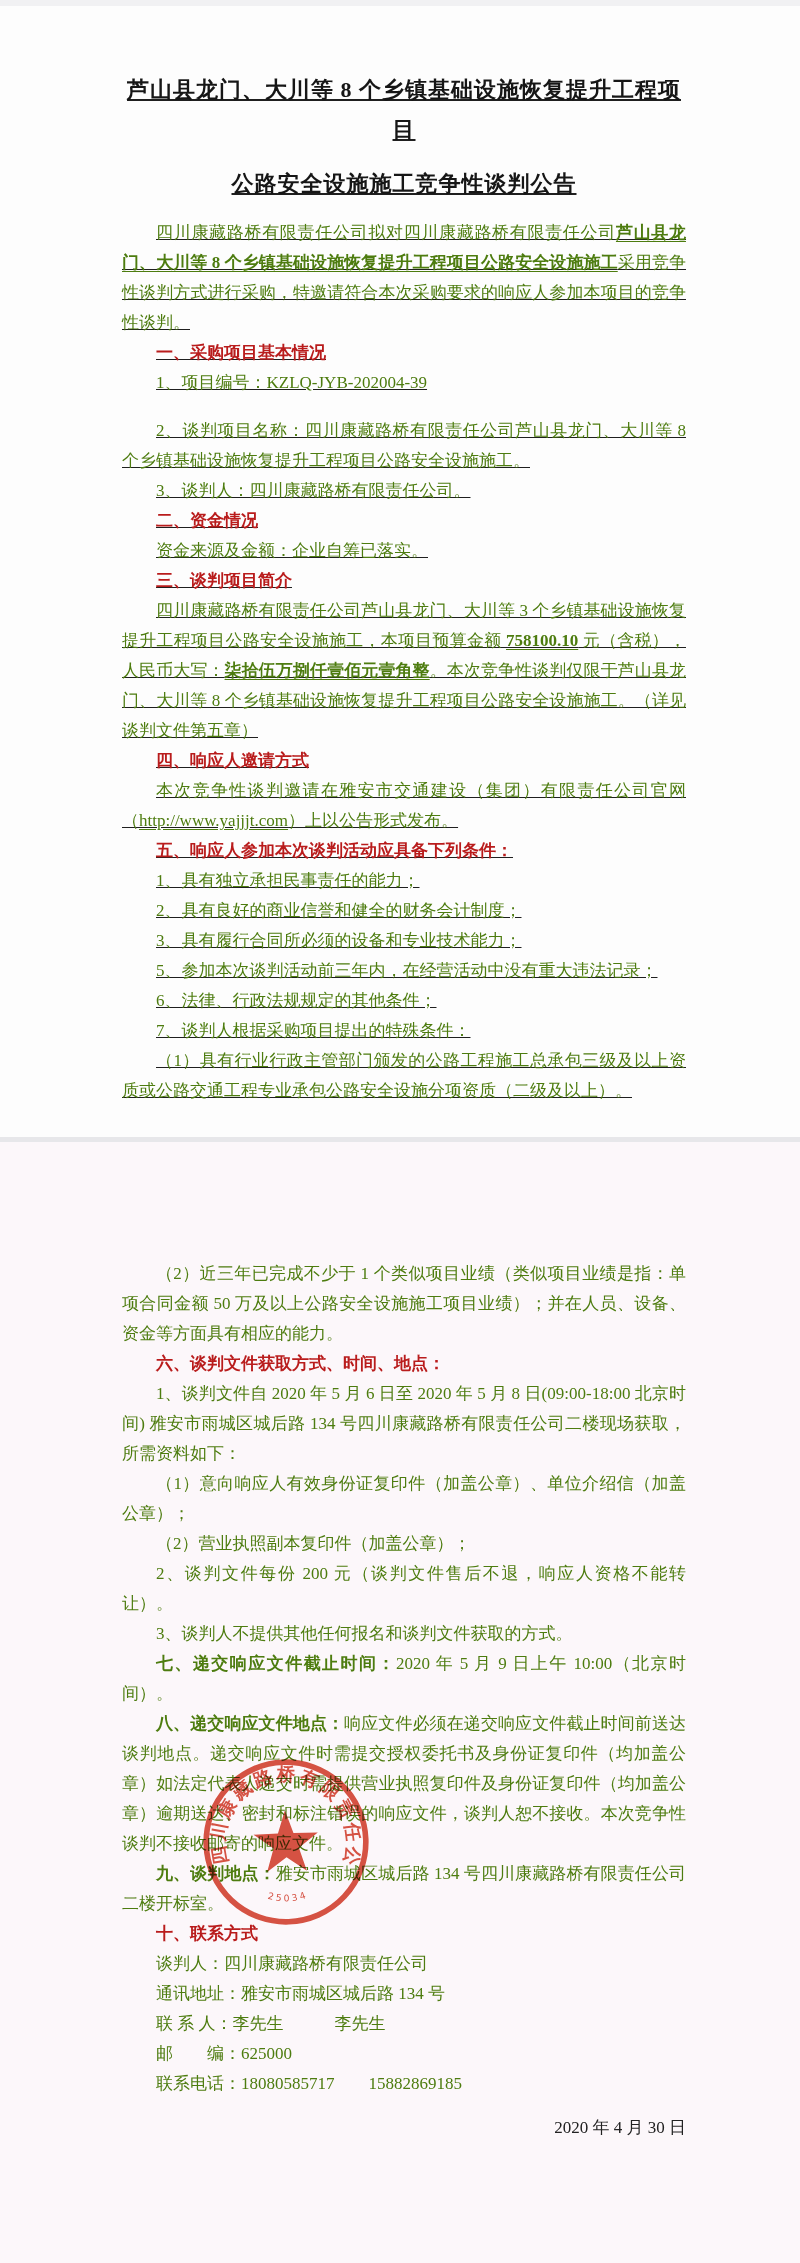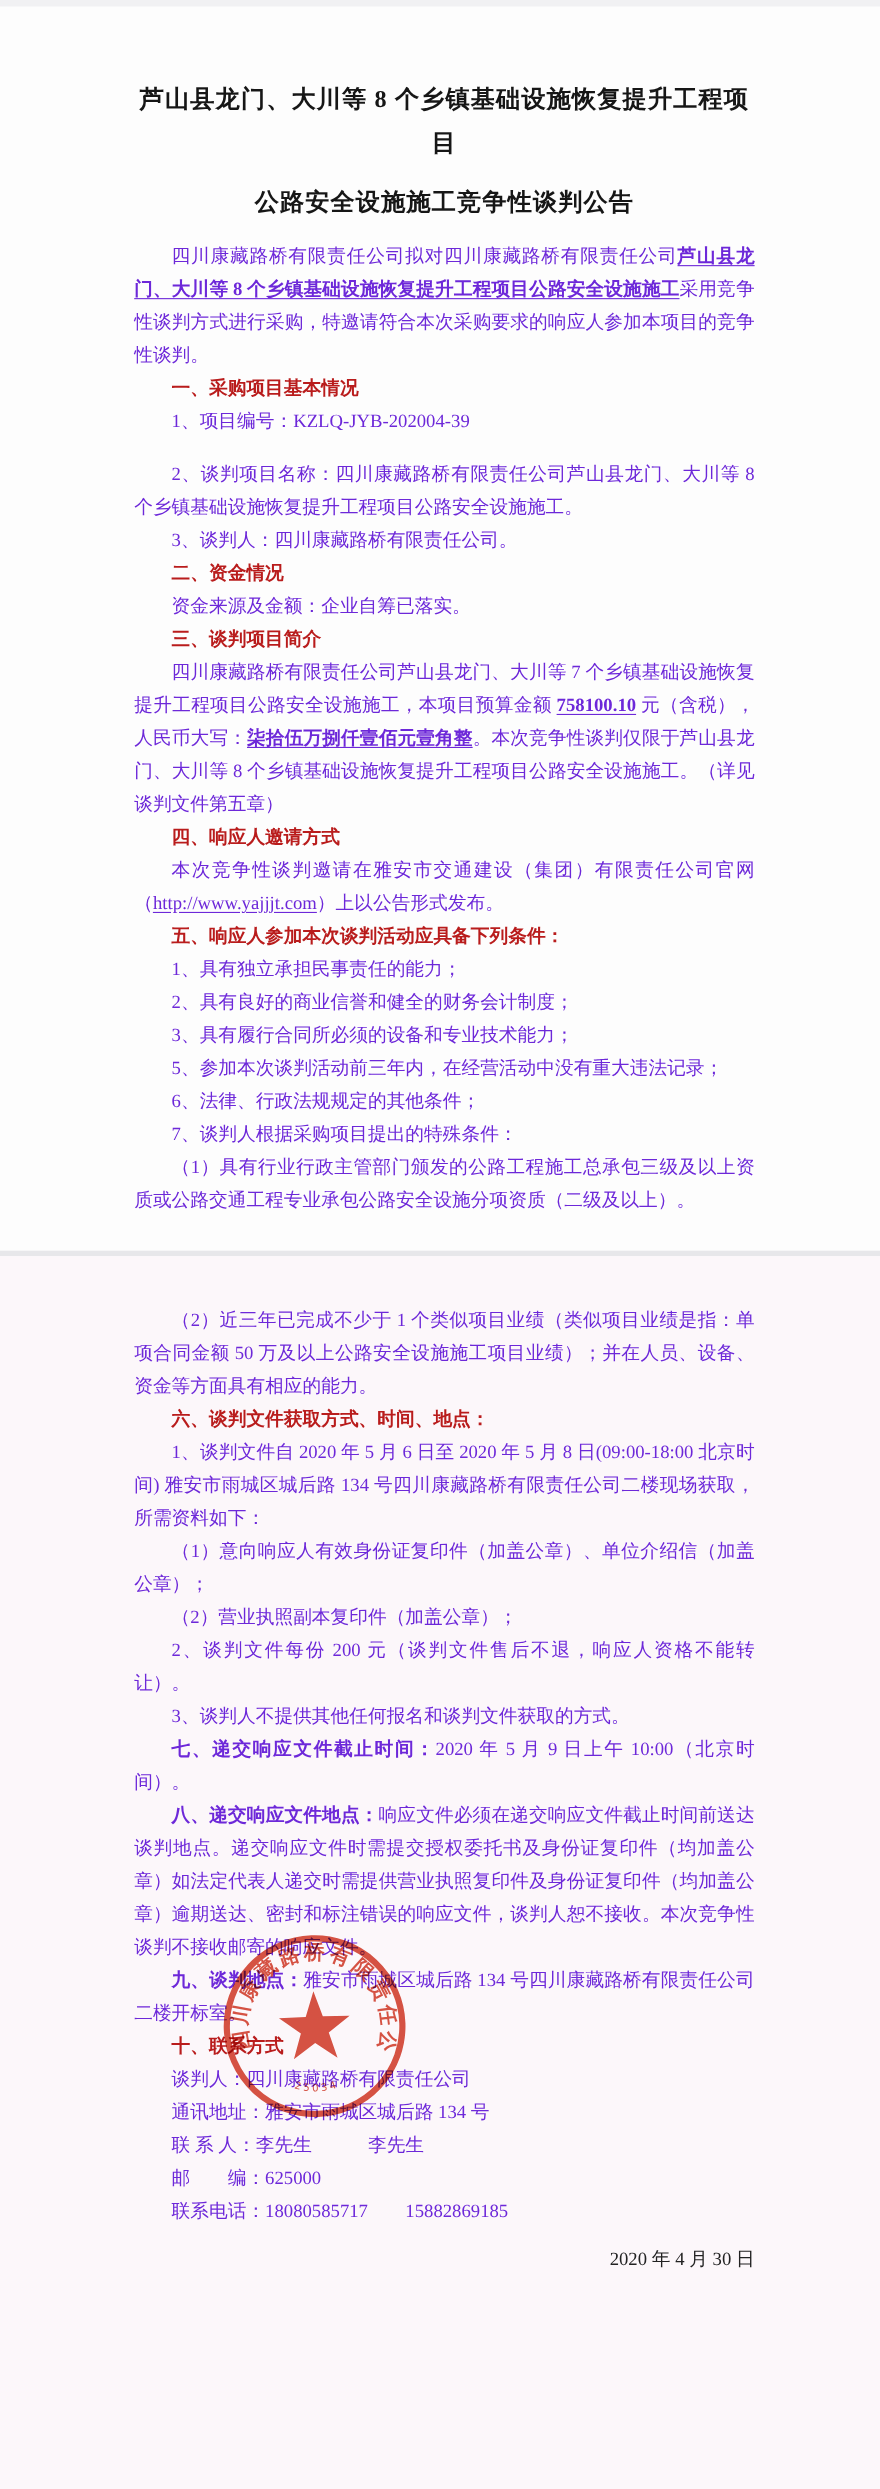--- a/index.html
+++ b/index.html
@@ -8,31 +8,31 @@
     background:#fafafa;overflow:hidden;
     font-family:"Liberation Serif","DejaVu Serif",serif;
     color:#1f1f1f;
   }
   .top-edge{position:absolute;top:0;left:0;width:800px;height:6px;background:#f1f1f3;}
   .page{position:absolute;left:0;width:800px;overflow:hidden;}
   .page1{top:6px;height:1131px;background:#fdfdfd;}
   .page-sep{position:absolute;top:1137px;left:0;width:800px;height:5px;background:#e7e7ea;}
   .page2{top:1142px;height:1121px;background:#fcf7fa;}
   .content{padding:0 114px 0 122px;}
-  .page1 .content{padding-top:64px;}
-  .page2 .content{padding-top:43px;}
+  .page1 .content{padding-top:64px;text-decoration:underline;}
+  .page2 .content{padding-top:117px;}
   .title{
     margin:0;font-size:22px;font-weight:bold;text-align:center;
     line-height:40px;letter-spacing:1px;color:#161616;
   }
   .title.second{margin-top:14px;}
   .body-block{margin-top:14px;}
   .para{
     margin:0;font-size:17px;line-height:30px;
-    text-indent:34px;text-align:justify;color:#6d28d9;
+    text-indent:34px;text-align:justify;color:#4d7c0f;
   }
   .para.h{font-weight:bold;color:#b91c1c;}
   .para.gap{margin-bottom:18px;}
   .b{font-weight:bold;}
   .u{text-decoration:underline;text-underline-offset:3px;}
   .date-line{
     margin:14px 0 0 0;font-size:17px;line-height:30px;
     text-align:right;color:#222;
   }
   .seal{
@@ -54,21 +54,21 @@
       <h1 class="title second">公路安全设施施工竞争性谈判公告</h1>
       <div class="body-block" id="page1-body">
           <p class="para"><span class="">四川康藏路桥有限责任公司拟对四川康藏路桥有限责任公司</span><span class="b u">芦山县龙门、大川等 8 个乡镇基础设施恢复提升工程项目公路安全设施施工</span><span class="">采用竞争性谈判方式进行采购，特邀请符合本次采购要求的响应人参加本项目的竞争性谈判。</span></p>
           <p class="para h"><span class="">一、采购项目基本情况</span></p>
           <p class="para gap"><span class="">1、项目编号：KZLQ-JYB-202004-39</span></p>
           <p class="para"><span class="">2、谈判项目名称：四川康藏路桥有限责任公司芦山县龙门、大川等 8 个乡镇基础设施恢复提升工程项目公路安全设施施工。</span></p>
           <p class="para"><span class="">3、谈判人：四川康藏路桥有限责任公司。</span></p>
           <p class="para h"><span class="">二、资金情况</span></p>
           <p class="para"><span class="">资金来源及金额：企业自筹已落实。</span></p>
           <p class="para h"><span class="">三、谈判项目简介</span></p>
-          <p class="para"><span class="">四川康藏路桥有限责任公司芦山县龙门、大川等 7 个乡镇基础设施恢复提升工程项目公路安全设施施工，本项目预算金额 </span><span class="b u">758100.10</span><span class=""> 元（含税），人民币大写：</span><span class="b u">柒拾伍万捌仟壹佰元壹角整</span><span class="">。本次竞争性谈判仅限于芦山县龙门、大川等 8 个乡镇基础设施恢复提升工程项目公路安全设施施工。（详见谈判文件第五章）</span></p>
+          <p class="para"><span class="">四川康藏路桥有限责任公司芦山县龙门、大川等 3 个乡镇基础设施恢复提升工程项目公路安全设施施工，本项目预算金额 </span><span class="b u">758100.10</span><span class=""> 元（含税），人民币大写：</span><span class="b u">柒拾伍万捌仟壹佰元壹角整</span><span class="">。本次竞争性谈判仅限于芦山县龙门、大川等 8 个乡镇基础设施恢复提升工程项目公路安全设施施工。（详见谈判文件第五章）</span></p>
           <p class="para h"><span class="">四、响应人邀请方式</span></p>
           <p class="para"><span class="">本次竞争性谈判邀请在雅安市交通建设（集团）有限责任公司官网（</span><span class="u">http://www.yajjjt.com</span><span class="">）上以公告形式发布。</span></p>
           <p class="para h"><span class="">五、响应人参加本次谈判活动应具备下列条件：</span></p>
           <p class="para"><span class="">1、具有独立承担民事责任的能力；</span></p>
           <p class="para"><span class="">2、具有良好的商业信誉和健全的财务会计制度；</span></p>
           <p class="para"><span class="">3、具有履行合同所必须的设备和专业技术能力；</span></p>
           <p class="para"><span class="">5、参加本次谈判活动前三年内，在经营活动中没有重大违法记录；</span></p>
           <p class="para"><span class="">6、法律、行政法规规定的其他条件；</span></p>
           <p class="para"><span class="">7、谈判人根据采购项目提出的特殊条件：</span></p>
           <p class="para"><span class="">（1）具有行业行政主管部门颁发的公路工程施工总承包三级及以上资质或公路交通工程专业承包公路安全设施分项资质（二级及以上）。</span></p>

